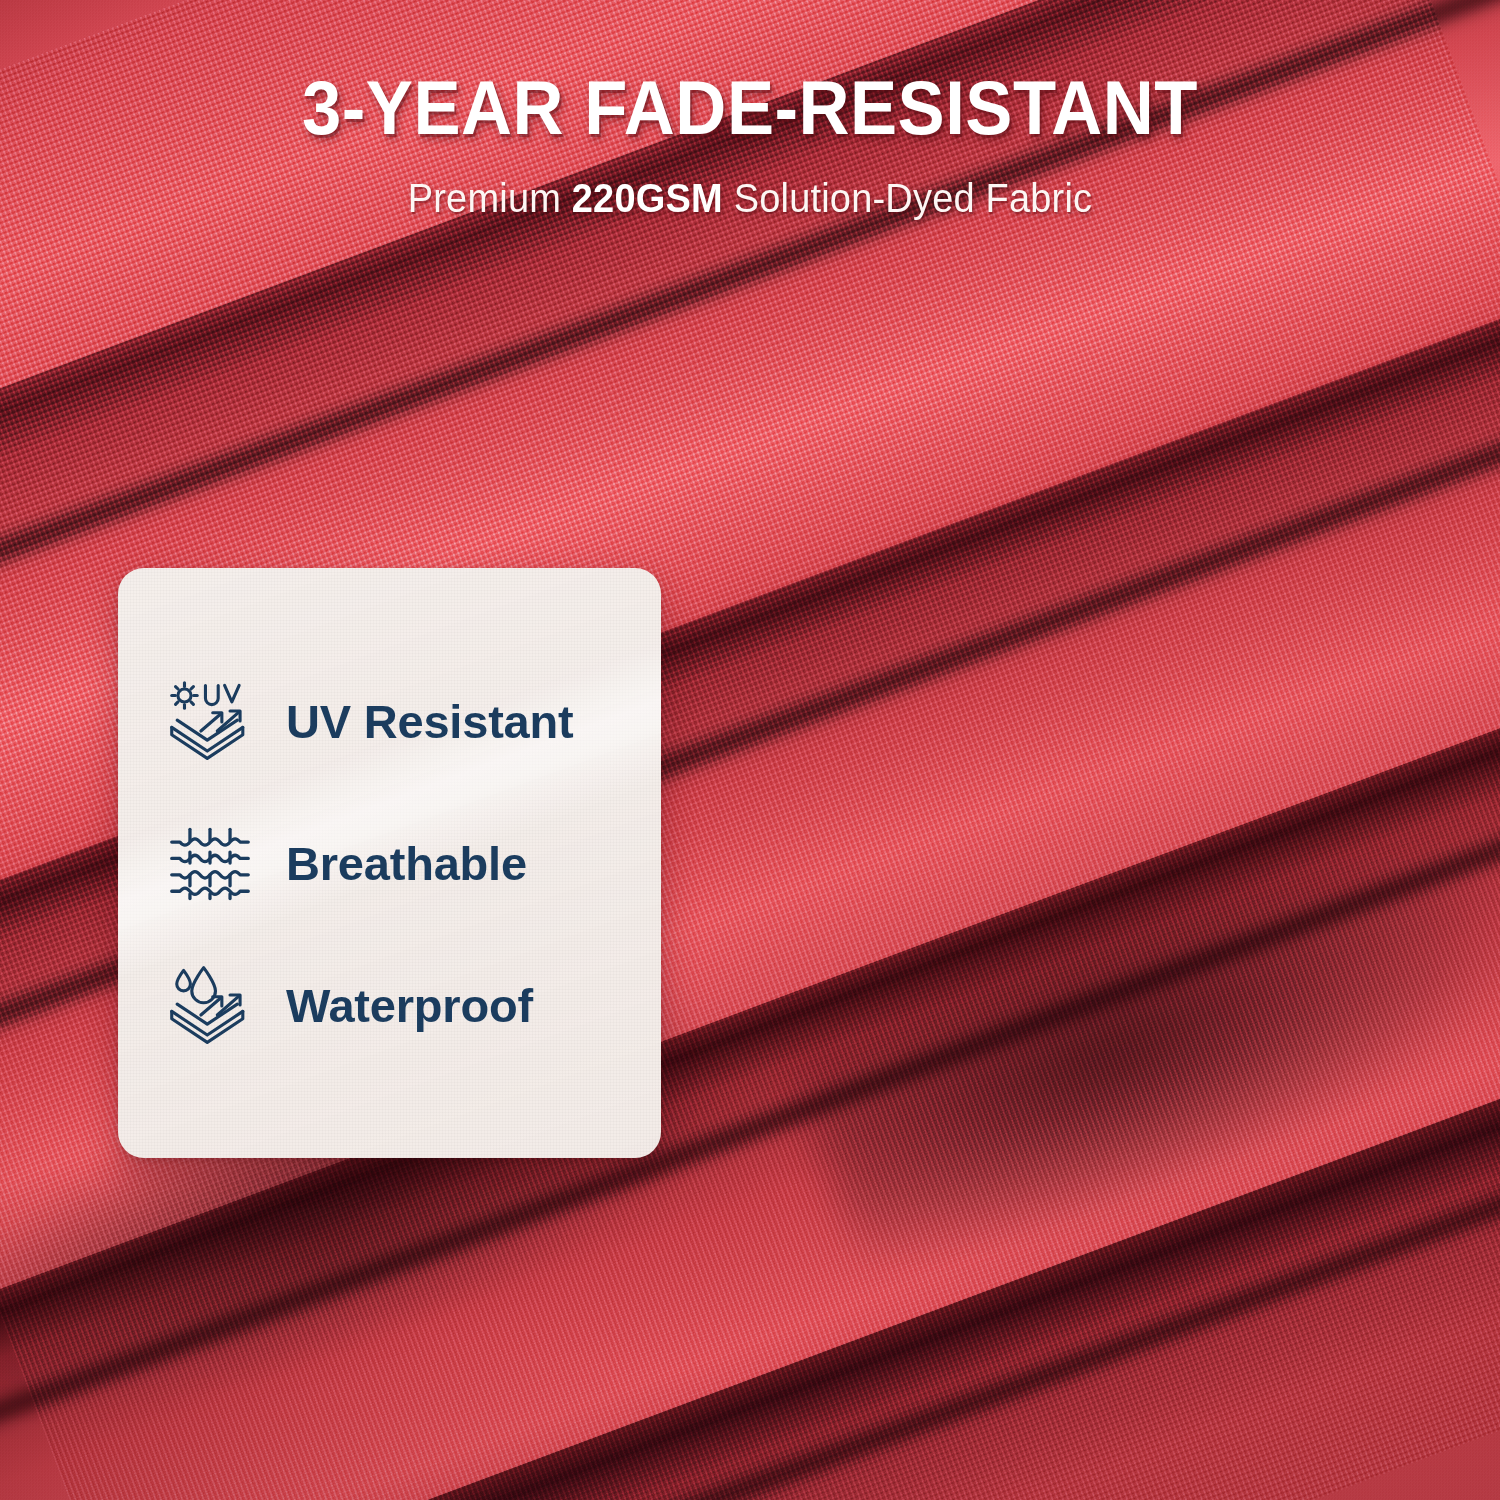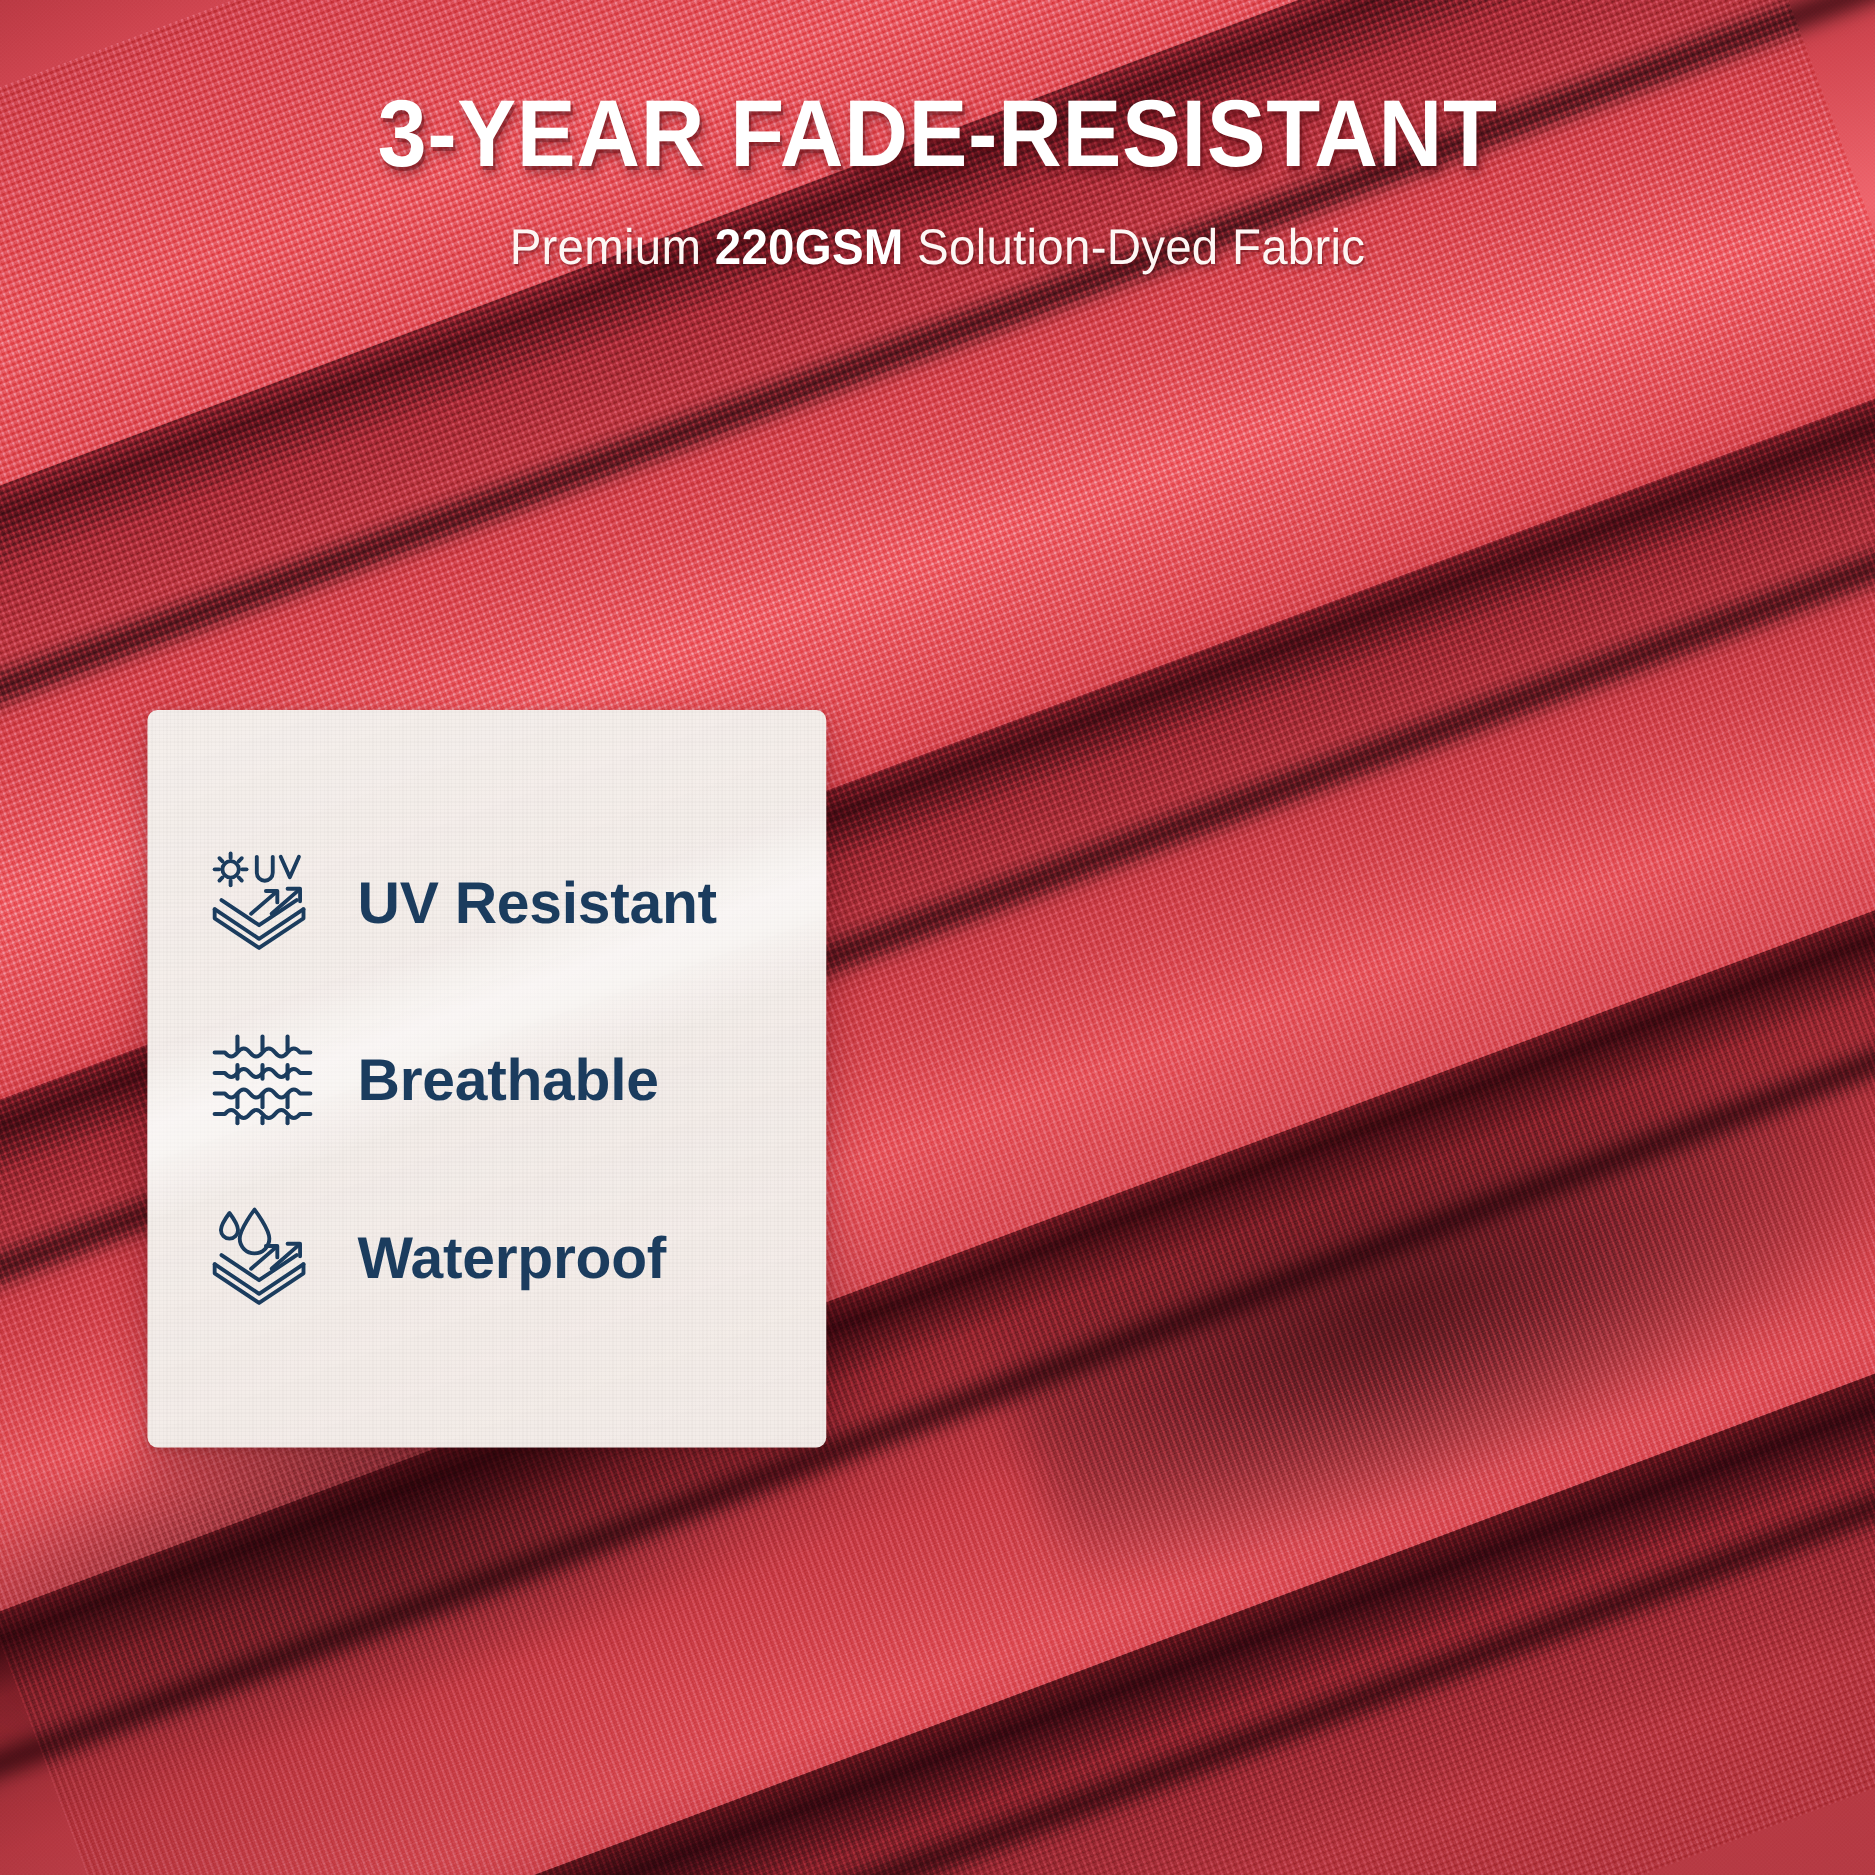--- a/index.html
+++ b/index.html
@@ -160,21 +160,21 @@
       2px 3px 7px rgba(70,8,16,.38);
     white-space:nowrap;
   }
   .subline b{ font-weight:700; color:#ffffff; }
 
   
   .card{
     position:absolute;
     left:118px; top:568px;
     width:543px; height:590px;
-    border-radius:8px;
+    border-radius:26px;
     background:#f6f1ee;
     box-shadow:0 14px 34px rgba(60,8,16,.28), 0 2px 6px rgba(60,8,16,.18);
     overflow:hidden;
     z-index:9;
   }
   .card-paper{
     position:absolute; inset:0;
     background-image:
       repeating-linear-gradient(90deg, rgba(0,0,0,.020) 0 1px, rgba(0,0,0,0) 1px 3px),
       repeating-linear-gradient(0deg, rgba(0,0,0,.020) 0 1px, rgba(0,0,0,0) 1px 3px);

